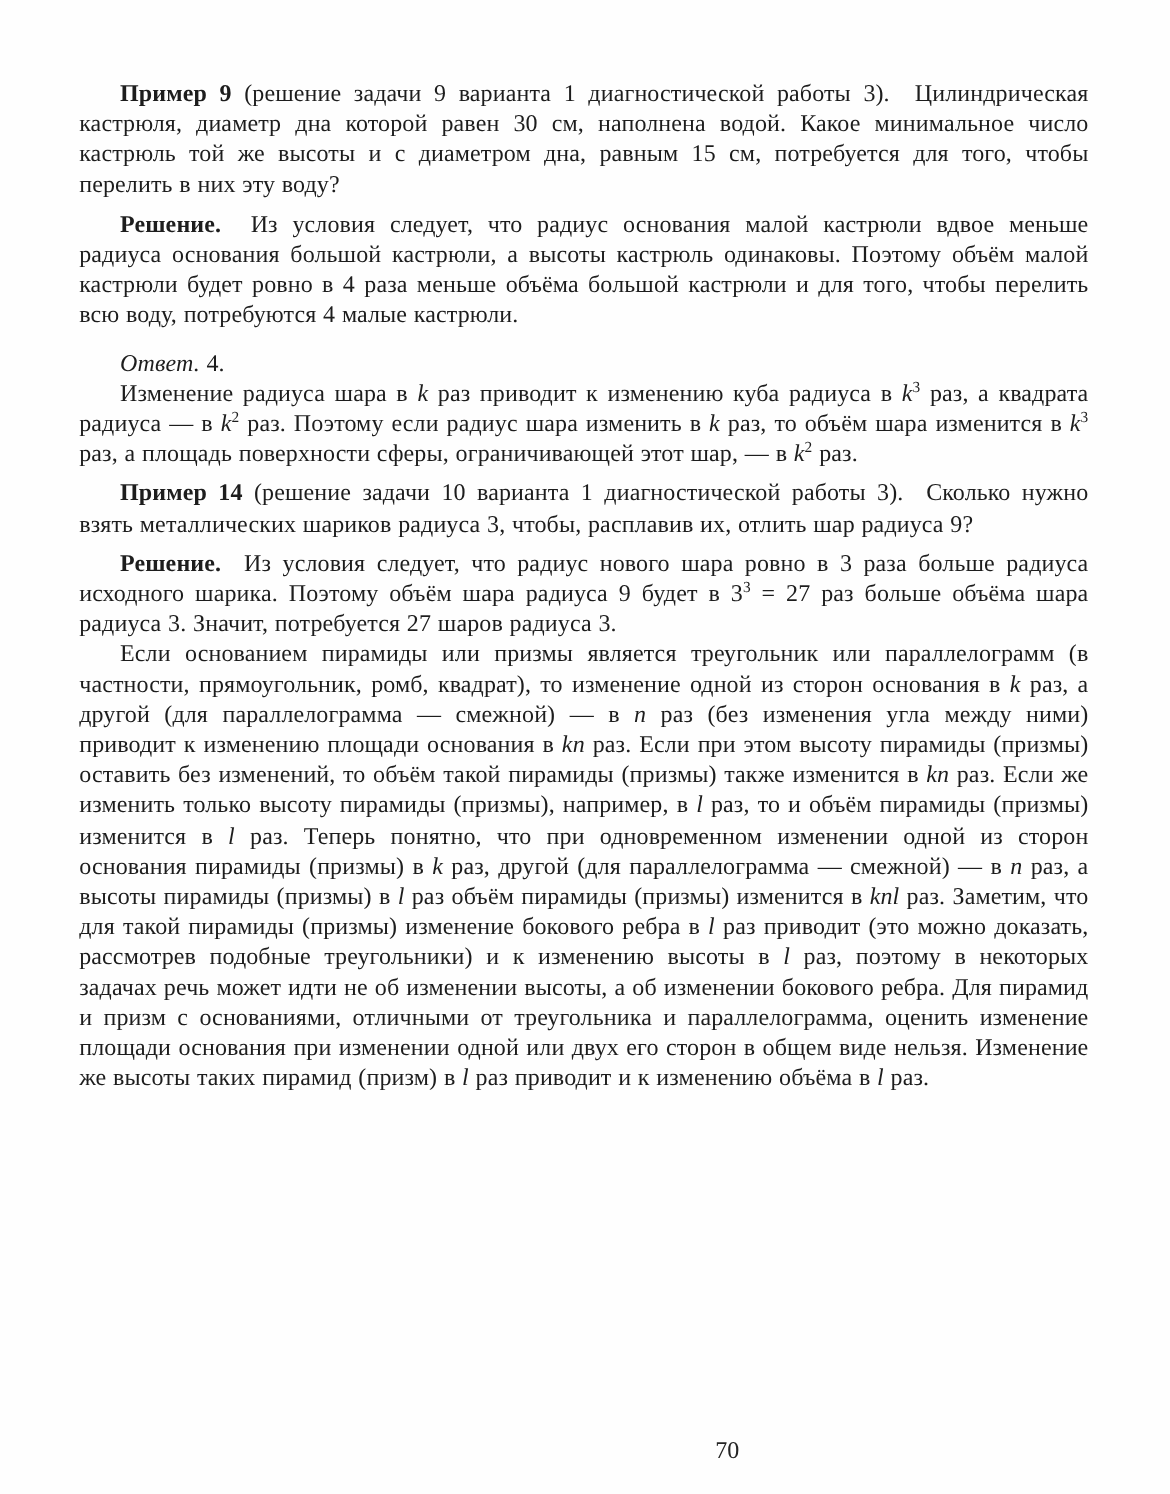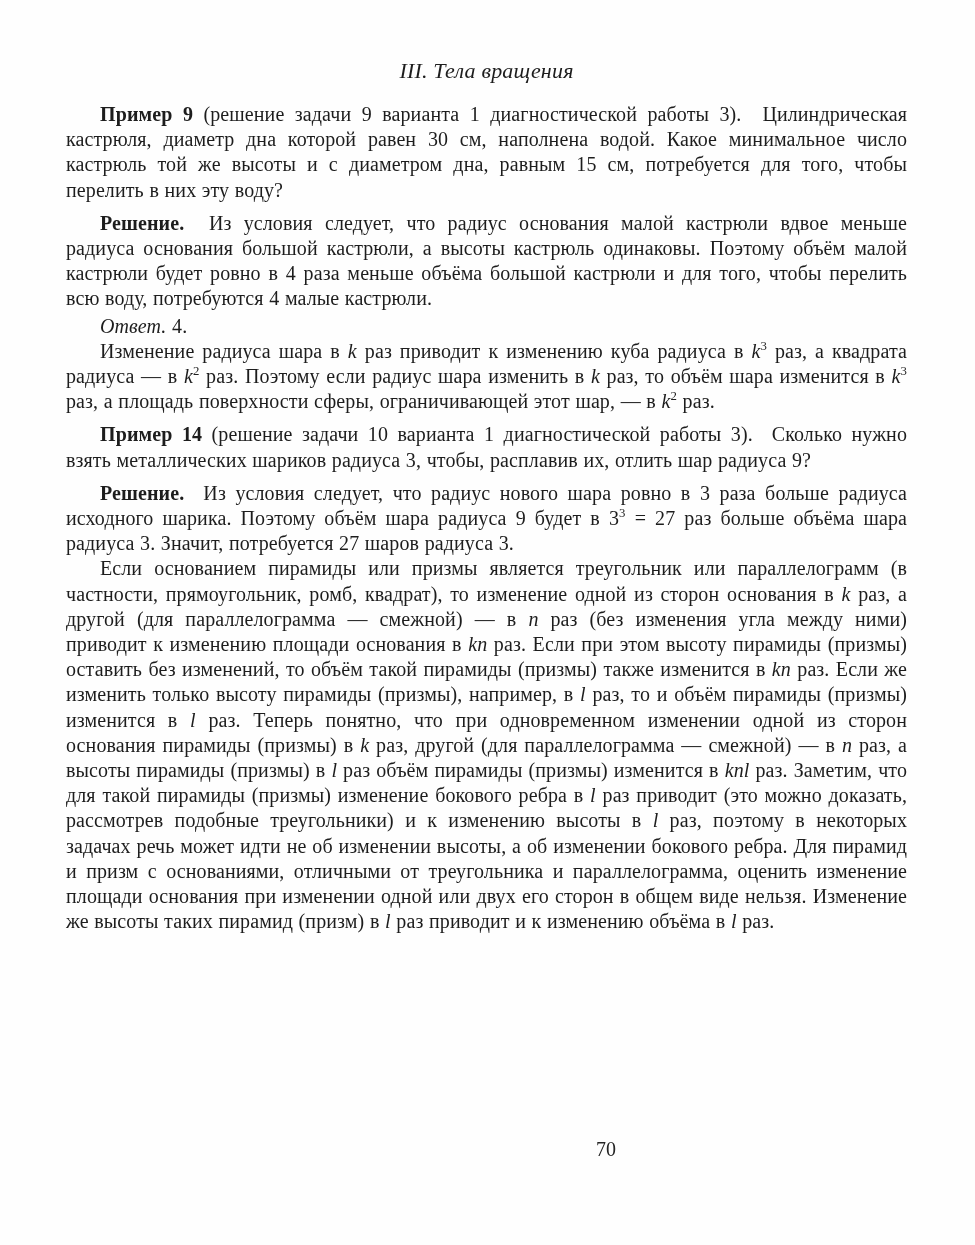--- a/index.html
+++ b/index.html
@@ -30,43 +30,42 @@
   .para {
     margin: 0;
     text-align: justify;
     text-indent: 34px;
     font-size: 20px;
     line-height: 25.2px;
     letter-spacing: 0.1px;
     word-spacing: 0.5px;
   }
   .para.gap     { margin-top: 8px; }
-  .para.gap-sm  { margin-top: 2px; }
+  .para.gap-sm  { margin-top: 15px; }
   .b { font-weight: bold; }
   .i { font-style: italic; }
   sup {
     font-size: 0.64em;
     line-height: 0;
     vertical-align: super;
   }
   .pagenum {
     position: absolute;
-    top: 1138px;
+    top: 1198px;
     left: 556px;
     width: 100px;
     text-align: center;
     font-size: 20px;
     color: #242424;
   }
 </style>
 </head>
 <body>
 
 <div class="page">
-  <h1 class="chapter">III. Тела вращения</h1>
 
   <main class="body-text">
       <p class="para gap"><span class="b">Пример 9</span><span> (решение задачи 9 варианта 1 диагностической работы 3).&nbsp; Цилиндрическая кастрюля, диаметр дна которой равен 30 см, наполнена водой. Какое минимальное число кастрюль той же высоты и с диаметром дна, равным 15 см, потребуется для того, чтобы перелить в них эту воду?</span></p>
       <p class="para gap"><span class="b">Решение.</span><span>&nbsp; Из условия следует, что радиус основания малой кастрюли вдвое меньше радиуса основания большой кастрюли, а высоты кастрюль одинаковы. Поэтому объём малой кастрюли будет ровно в 4 раза меньше объёма большой кастрюли и для того, чтобы перелить всю воду, потребуются 4 малые кастрюли.</span></p>
       <p class="para gap-sm"><span class="i">Ответ.</span><span> 4.</span></p>
       <p class="para"><span>Изменение радиуса шара в </span><span class="i">k</span><span> раз приводит к изменению куба радиуса в </span><span class="i">k</span><sup>3</sup><span> раз, а квадрата радиуса — в </span><span class="i">k</span><sup>2</sup><span> раз. Поэтому если радиус шара изменить в </span><span class="i">k</span><span> раз, то объём шара изменится в </span><span class="i">k</span><sup>3</sup><span> раз, а площадь поверхности сферы, ограничивающей этот шар, — в </span><span class="i">k</span><sup>2</sup><span> раз.</span></p>
       <p class="para gap"><span class="b">Пример 14</span><span> (решение задачи 10 варианта 1 диагностической работы 3).&nbsp; Сколько нужно взять металлических шариков радиуса 3, чтобы, расплавив их, отлить шар радиуса 9?</span></p>
       <p class="para gap"><span class="b">Решение.</span><span>&nbsp; Из условия следует, что радиус нового шара ровно в 3 раза больше радиуса исходного шарика. Поэтому объём шара радиуса 9 будет в 3</span><sup>3</sup><span> = 27 раз больше объёма шара радиуса 3. Значит, потребуется 27 шаров радиуса 3.</span></p>
       <p class="para"><span>Если основанием пирамиды или призмы является треугольник или параллелограмм (в частности, прямоугольник, ромб, квадрат), то изменение одной из сторон основания в </span><span class="i">k</span><span> раз, а другой (для параллелограмма — смежной) — в </span><span class="i">n</span><span> раз (без изменения угла между ними) приводит к изменению площади основания в </span><span class="i">kn</span><span> раз. Если при этом высоту пирамиды (призмы) оставить без изменений, то объём такой пирамиды (призмы) также изменится в </span><span class="i">kn</span><span> раз. Если же изменить только высоту пирамиды (призмы), например, в </span><span class="i">l</span><span> раз, то и объём пирамиды (призмы) изменится в </span><span class="i">l</span><span> раз. Теперь понятно, что при одновременном изменении одной из сторон основания пирамиды (призмы) в </span><span class="i">k</span><span> раз, другой (для параллелограмма — смежной) — в </span><span class="i">n</span><span> раз, а высоты пирамиды (призмы) в </span><span class="i">l</span><span> раз объём пирамиды (призмы) изменится в </span><span class="i">knl</span><span> раз. Заметим, что для такой пирамиды (призмы) изменение бокового ребра в </span><span class="i">l</span><span> раз приводит (это можно доказать, рассмотрев подобные треугольники) и к изменению высоты в </span><span class="i">l</span><span> раз, поэтому в некоторых задачах речь может идти не об изменении высоты, а об изменении бокового ребра. Для пирамид и призм с основаниями, отличными от треугольника и параллелограмма, оценить изменение площади основания при изменении одной или двух его сторон в общем виде нельзя. Изменение же высоты таких пирамид (призм) в </span><span class="i">l</span><span> раз приводит и к изменению объёма в </span><span class="i">l</span><span> раз.</span></p>
     </main>

